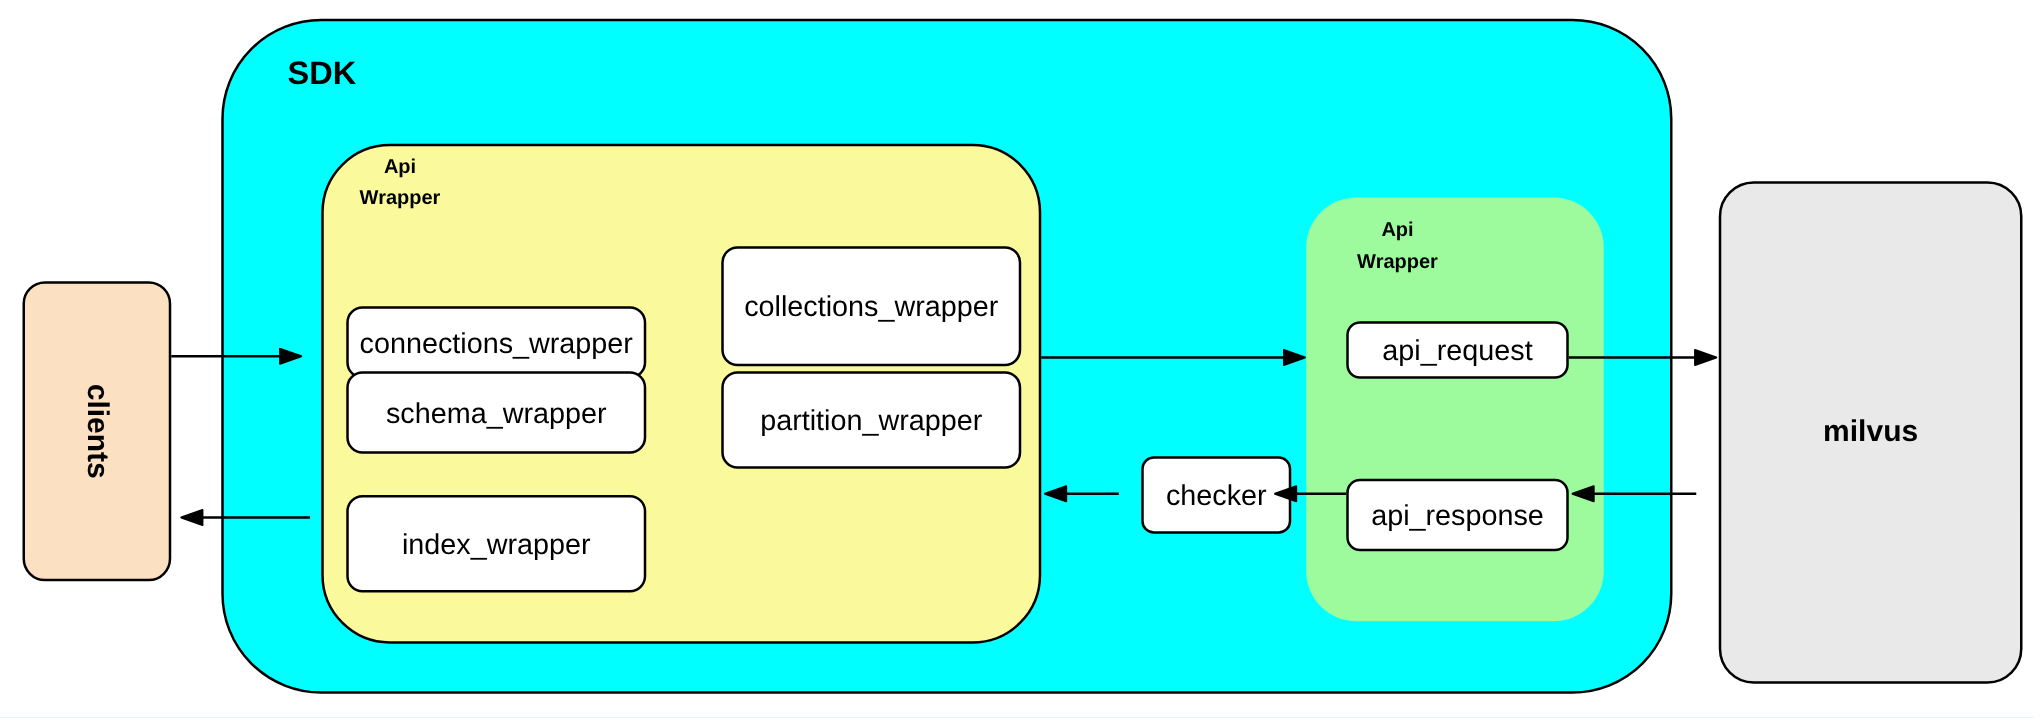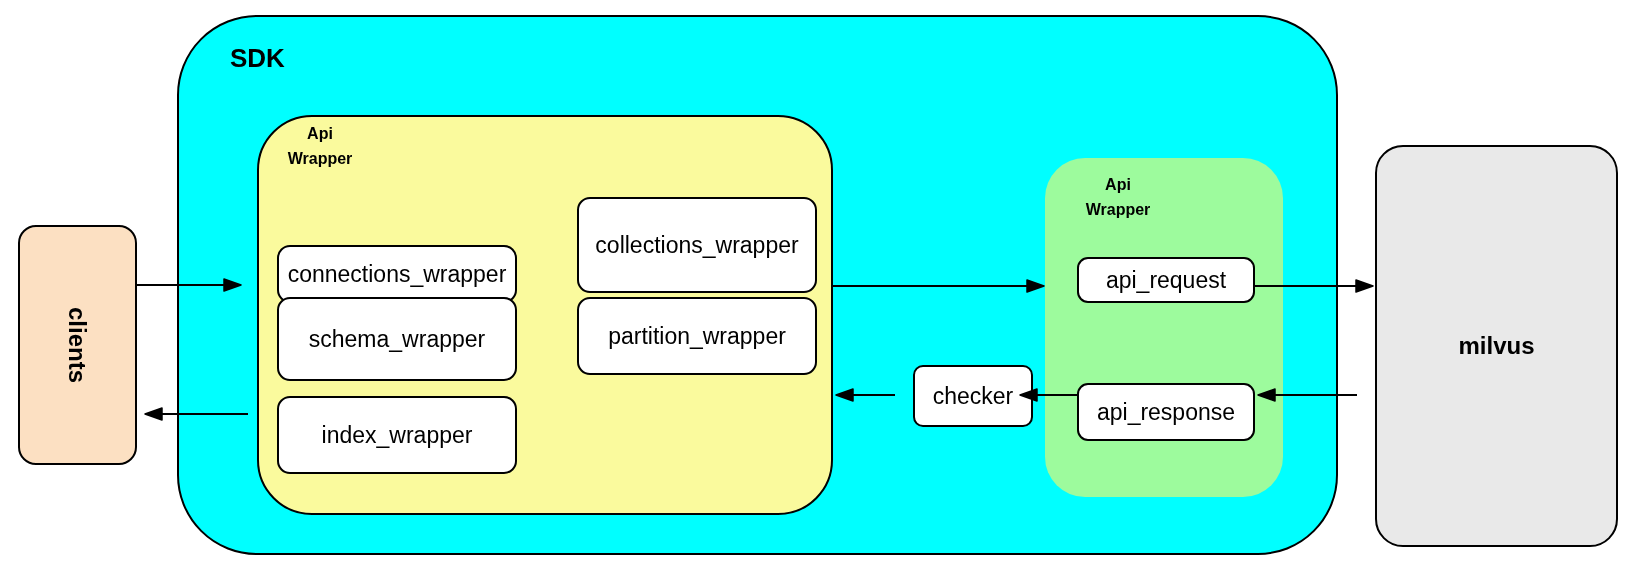--- a/index.html
+++ b/index.html
@@ -25,21 +25,21 @@
   }
   .container-title{position:absolute;font-weight:bold;font-size:16px;line-height:25px;text-align:center;}
   
   .sdk{left:177px;top:15px;width:1161px;height:540px;border-radius:80px;background:var(--sdk-fill);padding-left:45px;}
   .sdk-title{position:absolute;left:51px;top:28px;font-weight:bold;font-size:26px;line-height:26px;}
   
   .api-wrapper{left:78px;top:98px;width:576px;height:400px;border-radius:55px;background:var(--api-wrapper-fill);}
   .aw-title{left:9px;top:4px;width:104px;}
   .aw-n0{left:18px;top:80px;width:240px;height:58px;margin-top:48px;}
   .aw-n1{left:318px;top:80px;width:240px;height:96px;}
-  .aw-n2{left:18px;top:180px;width:240px;height:84px;}
+  .aw-n2{left:18px;top:180px;width:240px;height:66px;}
   .aw-n3{left:318px;top:180px;width:240px;height:78px;}
   .aw-n4{left:18px;top:279px;width:240px;height:78px;}
   .aw-n5{left:318px;top:279px;width:240px;height:78px;}
   
   .api-gateway{left:866px;top:141px;width:238px;height:339px;border-radius:40px;background:var(--api-gateway-fill);}
   .ag-title{left:21px;top:14px;width:104px;}
   .ag-n0{left:32px;top:99px;width:178px;height:46px;border-radius:11px;}
   .ag-n1{left:32px;top:225px;width:178px;height:58px;border-radius:11px;}
   
   .checker{left:718px;top:348px;width:120px;height:62px;border-radius:10px;margin-left:16px;}

